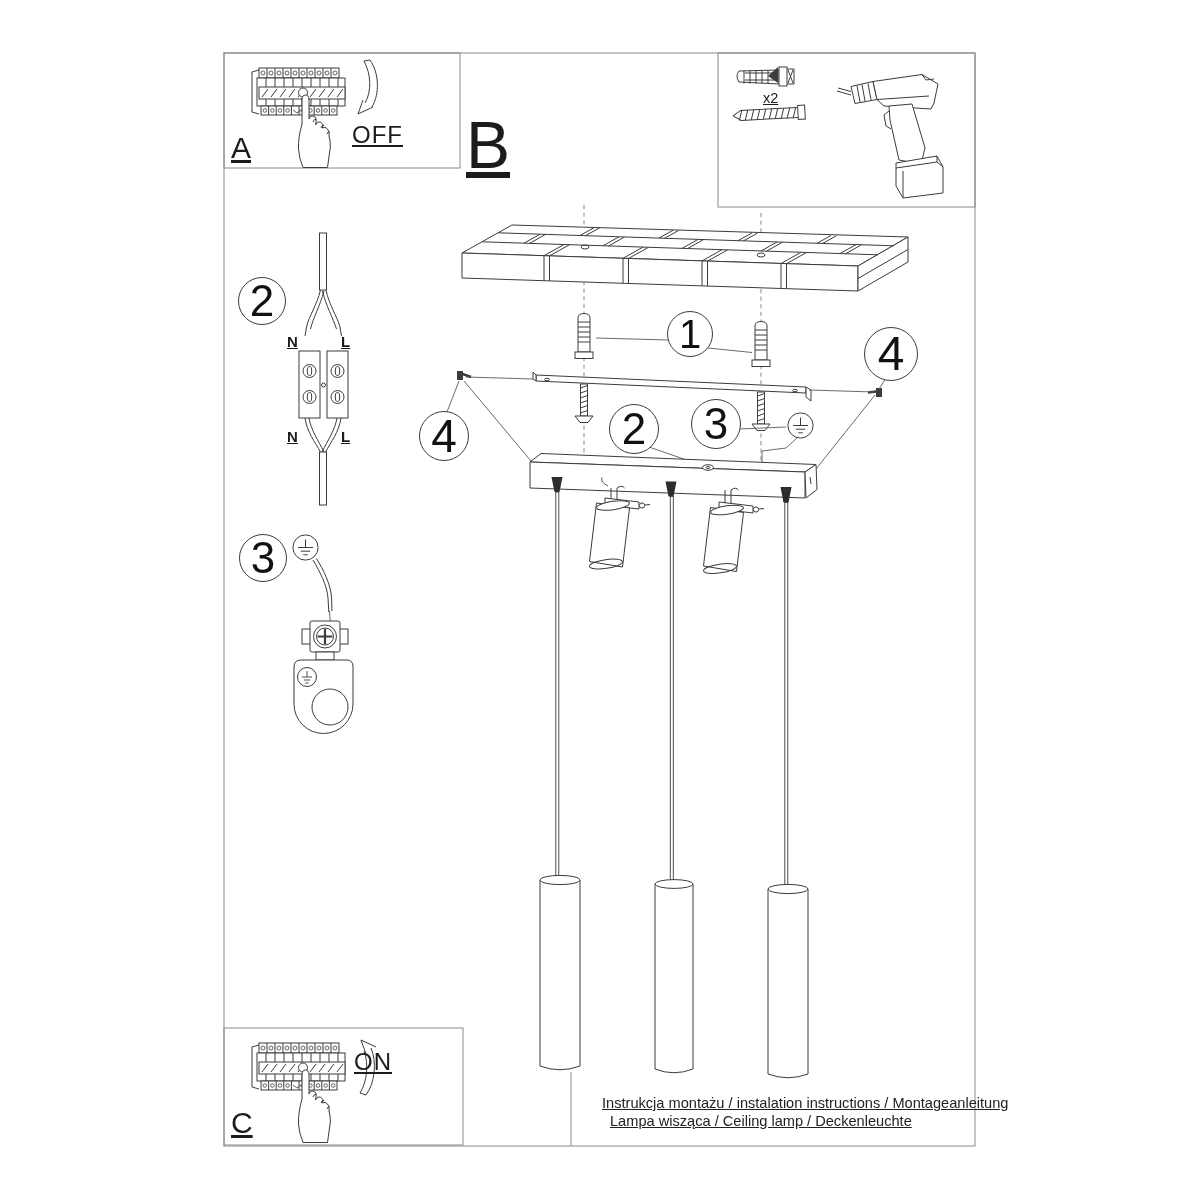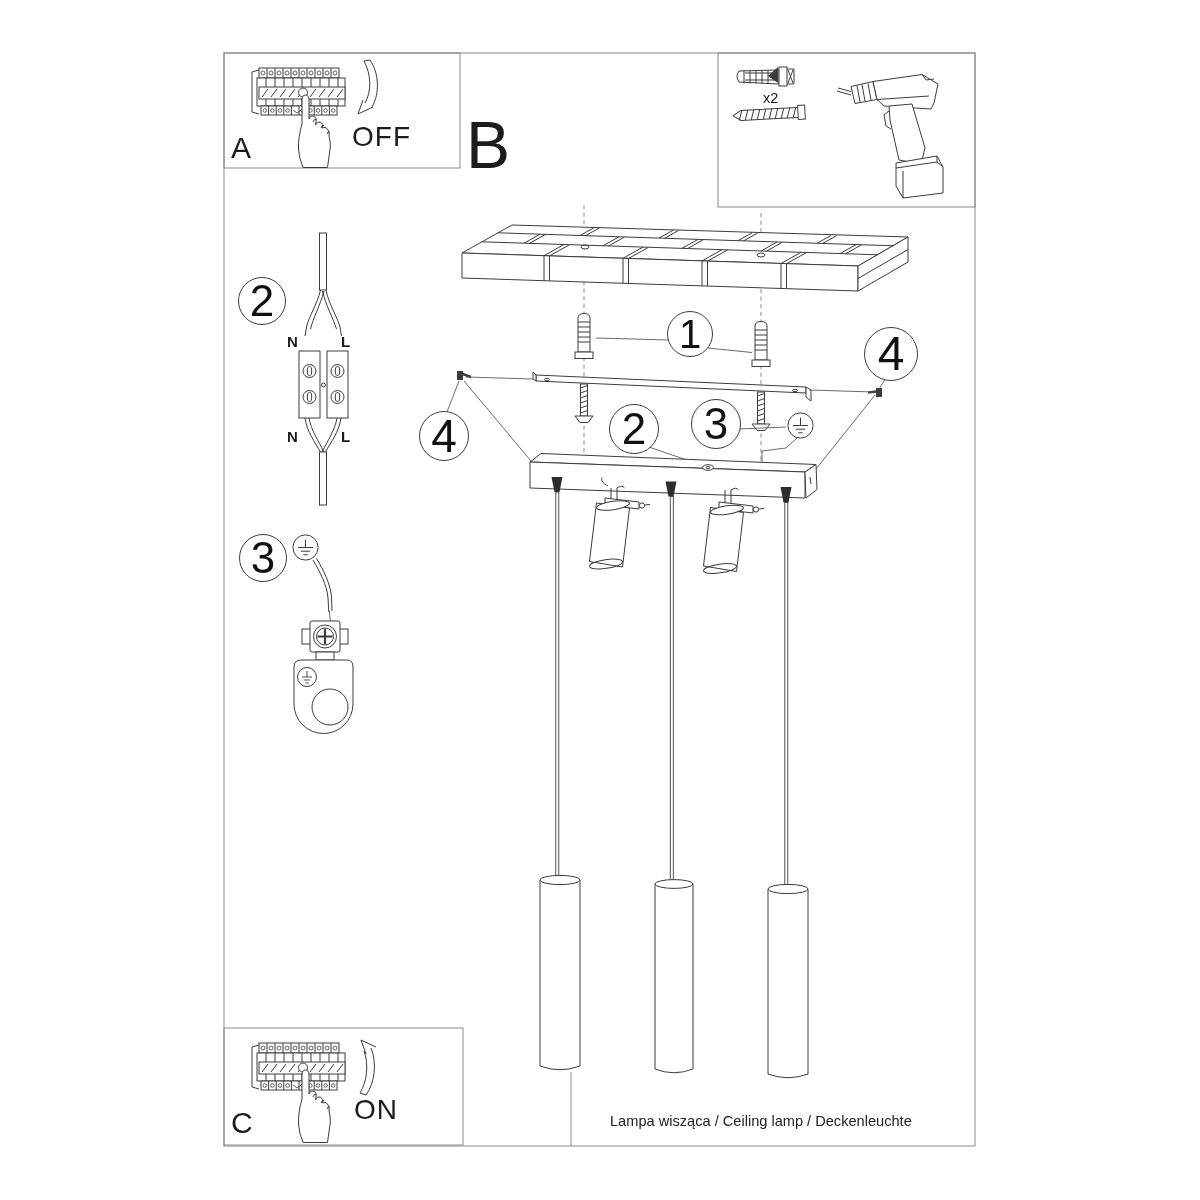--- a/index.html
+++ b/index.html
@@ -1,22 +1,22 @@
 <!DOCTYPE html>
 <html><head>
 <meta charset="utf-8">
 <style>
   html,body{margin:0;padding:0;background:#fff;}
   .page{position:relative;width:1200px;height:1200px;background:#ffffff;overflow:hidden;
         font-family:"Liberation Sans", sans-serif;color:#1c1c1c;}
   .art{position:absolute;left:0;top:0;}
-  .ovl{position:absolute;white-space:nowrap;color:#1c1c1c;}
+  .ovl{position:absolute;white-space:nowrap;color:#1c1c1c;text-decoration:underline;}
   .big-letter{font-size:30px;}
   .huge-letter{font-size:66px;}
-  .state-word{font-size:28px;letter-spacing:1px;}
+  .state-word{font-size:24px;letter-spacing:1px;}
   .small-label{font-size:14.5px;}
   .wire-label{font-size:15px;font-weight:bold;}
   .callout{position:absolute;border:1.1px solid #3c3c3c;border-radius:50%;
            display:flex;align-items:center;justify-content:center;background:#fff;
            color:#111;line-height:1;}
   .caption{font-size:14.6px;color:#222;line-height:17.5px;}
 </style>
 </head>
 <body>
 
@@ -292,30 +292,31 @@
 <svg class="art" style="left:787px;top:412px" width="27" height="27" viewBox="0 0 27 27" fill="none" stroke="#3c3c3c" stroke-width="1">
   <circle cx="13.5" cy="13.5" r="12.6"></circle>
   <path d="M13.5,5.5 V13.5 M6,13.5 H21 M8.8,17.2 H18.2 M11.3,20.8 H15.7"></path>
 </svg>
 
 <span class="ovl big-letter" style="left:231px;top:131px">A</span>
 <span class="ovl state-word" style="left:352px;top:121px">OFF</span>
 <span class="ovl huge-letter" style="left:466px;top:107px">B</span>
 <span class="ovl small-label" style="left:763px;top:90px">x2</span>
 <span class="ovl big-letter" style="left:231px;top:1106px">C</span>
-<span class="ovl state-word" style="left:354px;top:1094px">ON</span>
+<span class="ovl state-word" style="left:354px;top:1048px">ON</span>
 
 <span class="ovl wire-label" style="left:287px;top:333px">N</span>
 <span class="ovl wire-label" style="left:341px;top:333px">L</span>
 <span class="ovl wire-label" style="left:287px;top:428px">N</span>
 <span class="ovl wire-label" style="left:341px;top:428px">L</span>
 
 <div class="callout" style="left:667px;top:311px;width:44px;height:44px;font-size:40px">1</div>
 <div class="callout" style="left:238px;top:277px;width:46px;height:46px;font-size:44px">2</div>
 <div class="callout" style="left:609px;top:404px;width:48px;height:48px;font-size:44px">2</div>
 <div class="callout" style="left:239px;top:534px;width:46px;height:46px;font-size:44px">3</div>
 <div class="callout" style="left:691px;top:399px;width:48px;height:48px;font-size:44px">3</div>
 <div class="callout" style="left:419px;top:411px;width:48px;height:48px;font-size:46px">4</div>
 <div class="callout" style="left:864px;top:327px;width:52px;height:52px;font-size:48px">4</div>
 
+<div class="ovl caption" style="left:602px;top:1095px">Instrukcja montażu / instalation instructions / Montageanleitung</div>
 <div class="ovl caption" style="left:610px;top:1113px">Lampa wisząca / Ceiling lamp / Deckenleuchte</div>
 
 </div>
 
 </body></html>

